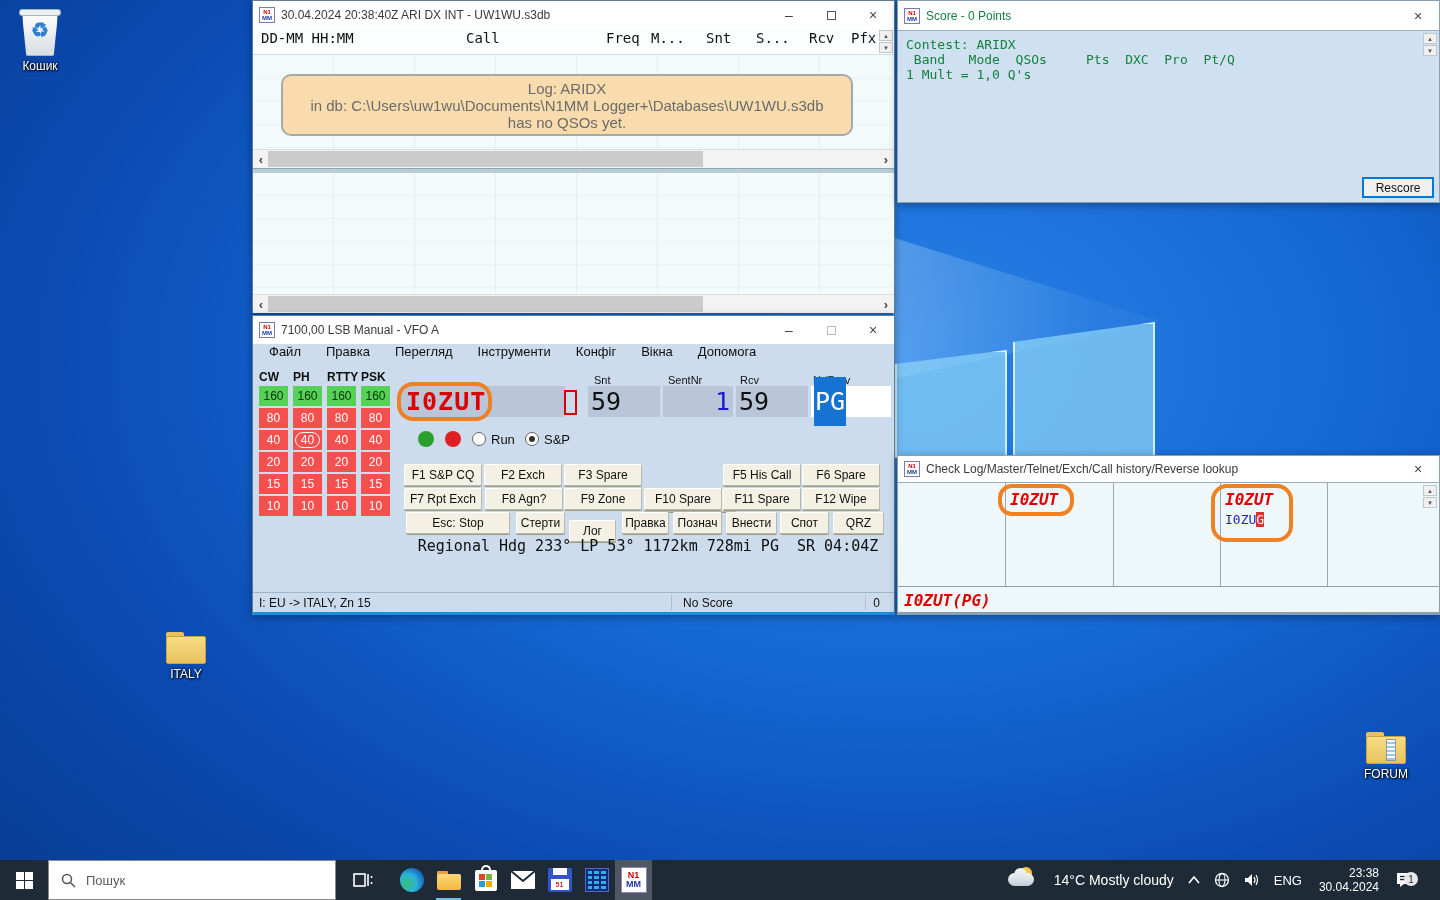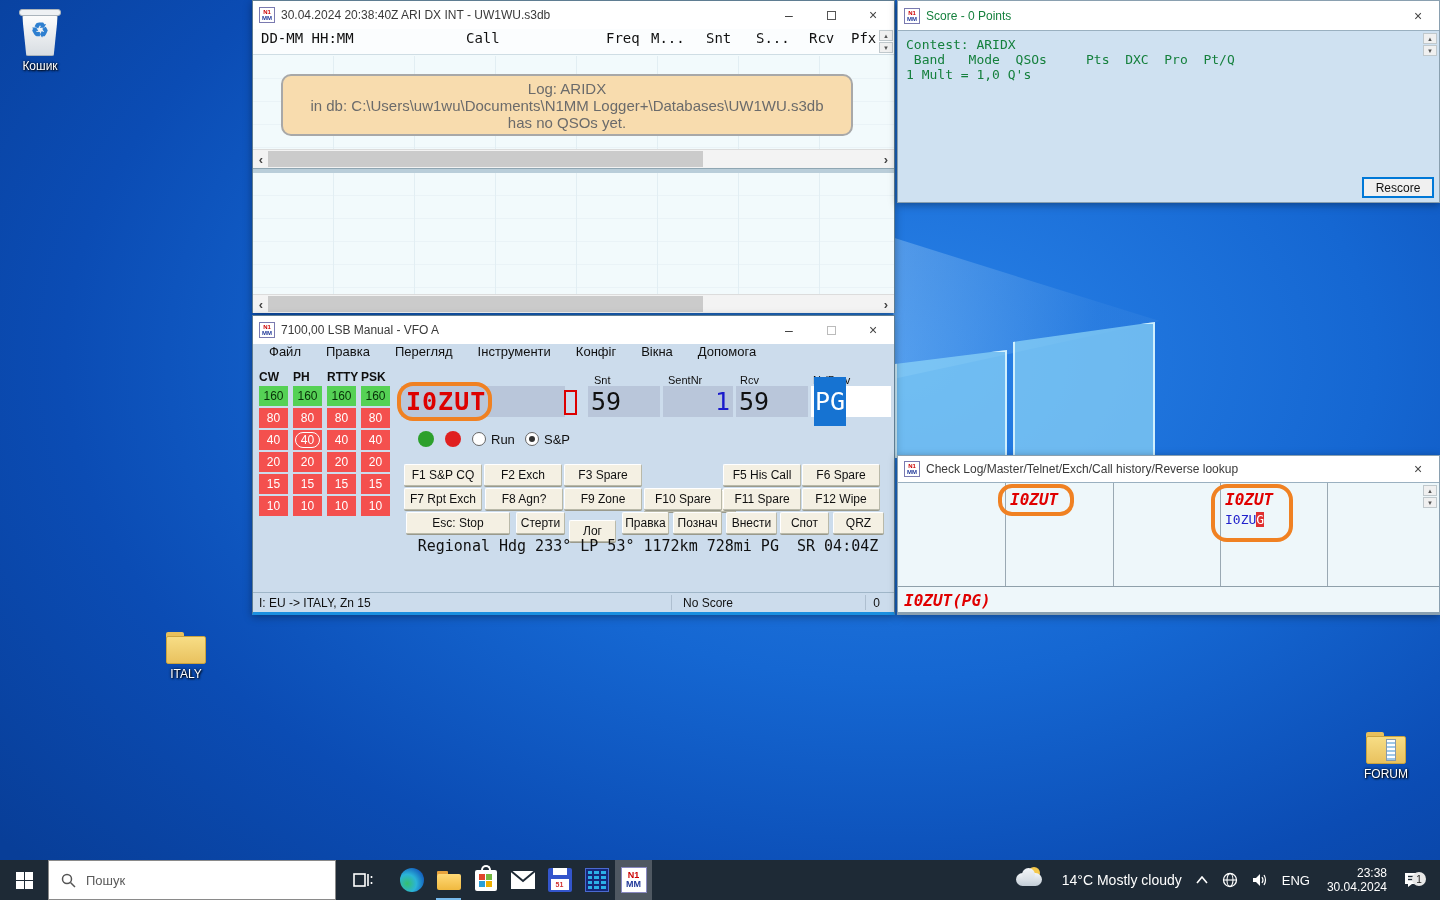--- a/index.html
+++ b/index.html
@@ -112,21 +112,21 @@
   #taskbar { position:absolute; left:0; top:860px; width:1440px; height:40px; background:#1e2a36; display:flex; align-items:center; z-index:50; }
   #start-btn { width:48px; height:40px; display:flex; align-items:center; justify-content:center; }
   #start-btn .wl { display:grid; grid-template-columns:8px 8px; grid-template-rows:8px 8px; gap:1px; }
   #start-btn .wl div { background:#fff; }
   #search-box { width:288px; height:40px; background:#fff; border:1px solid #8a8a8a; display:flex; align-items:center; padding-left:12px; }
   #search-box svg { margin-right:10px; }
   #search-box span { font-size:13px; color:#5a5a5a; }
   .tb-ico { width:37px; height:40px; display:flex; align-items:center; justify-content:center; position:relative; }
   .tb-ico.active { background:rgba(255,255,255,.22); }
   .tb-underline::after { content:""; position:absolute; bottom:0; left:6px; right:6px; height:2px; background:#76b9ed; }
-  #tray { position:absolute; right:4px; top:0; height:40px; display:flex; align-items:center; color:#fff; font-size:12px; }
+  #tray { position:absolute; right:12px; top:0; height:40px; display:flex; align-items:center; color:#fff; font-size:12px; }
   #clock { text-align:right; line-height:14px; margin:0 10px; }
   .tray-gap { margin:0 7px; display:flex; align-items:center; }
   #badge { position:absolute; right:-4px; bottom:2px; width:14px; height:14px; border-radius:50%;
     background:#e8e8e8; color:#222; font-size:10px; display:flex; align-items:center; justify-content:center; }
 
   
   .dicon { position:absolute; width:76px; text-align:center; }
   .dicon .lbl { margin-top:3px; font-size:12px; color:#fff; text-shadow:1px 1px 2px #000, 0 0 3px #000; }
   .folder { position:relative; width:40px; height:32px; margin:0 auto; }
   .folder .back { position:absolute; left:0; top:0; width:18px; height:8px; background:#e8c05c; border-radius:2px 2px 0 0; }

